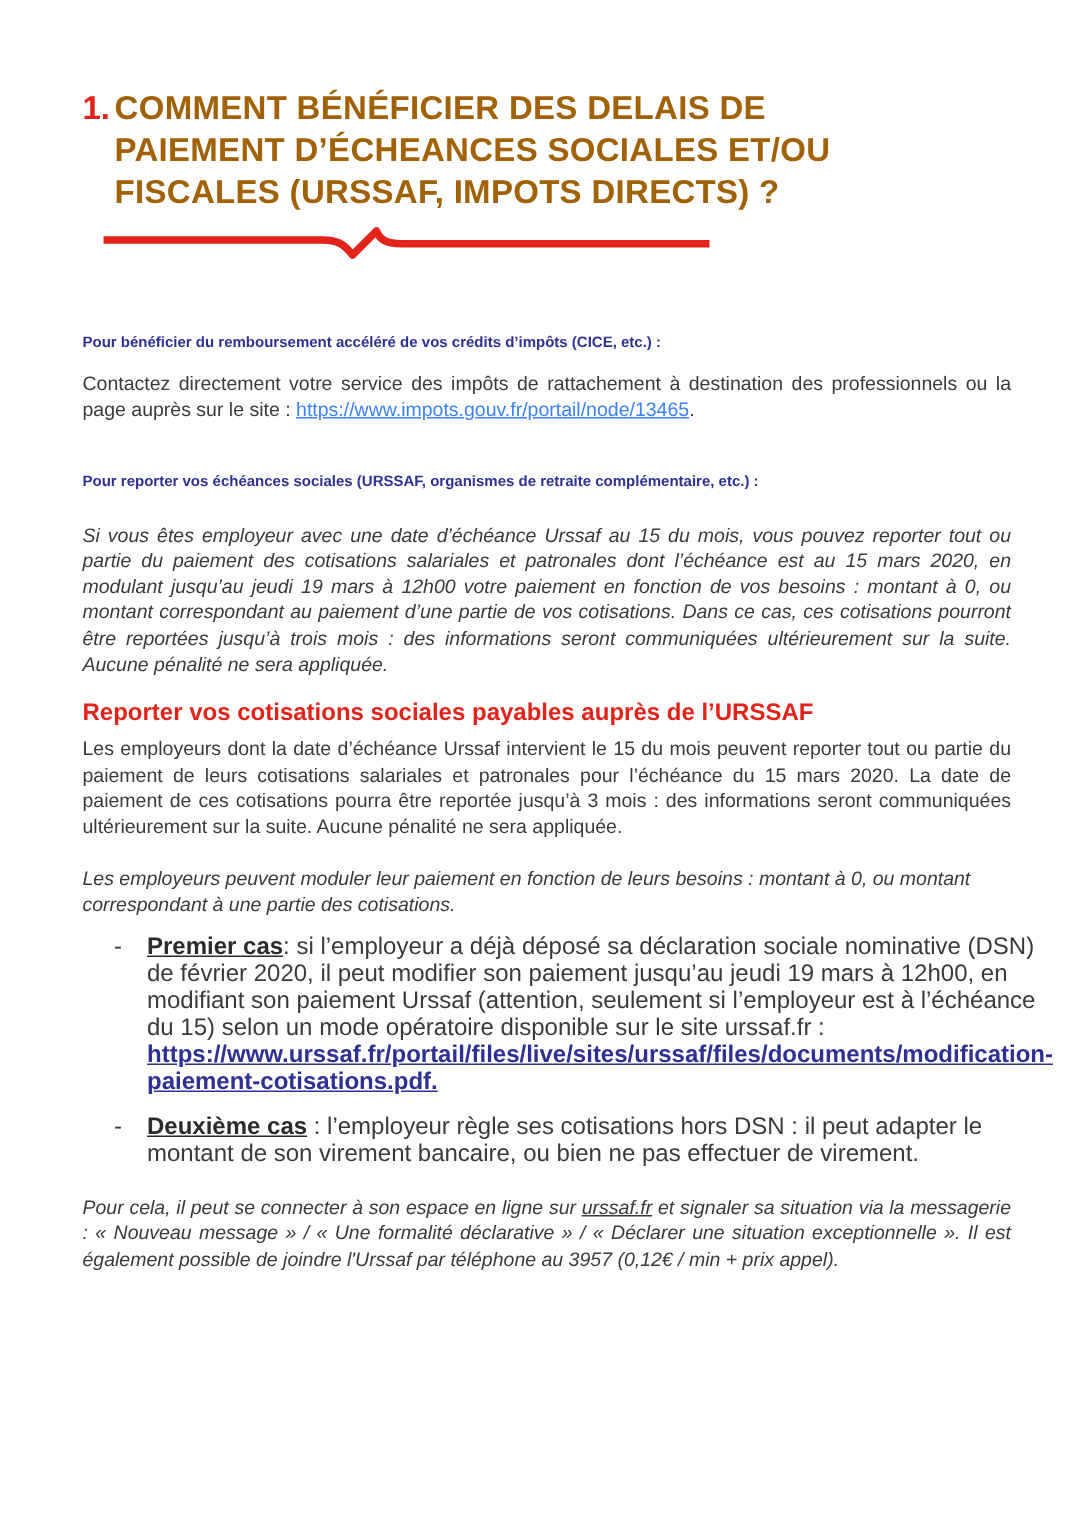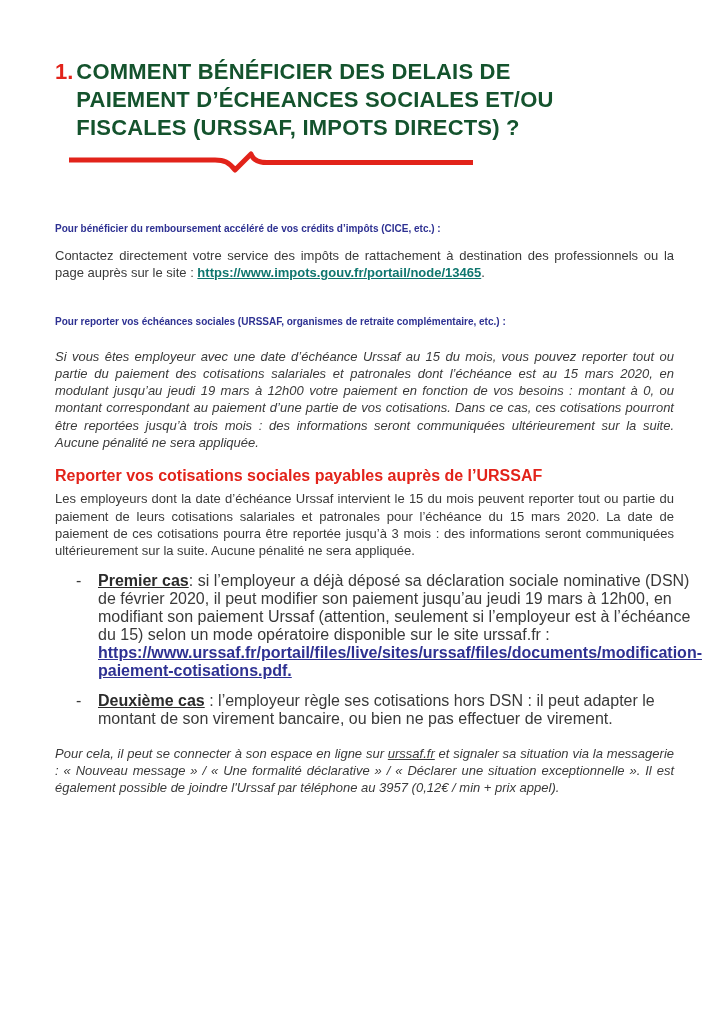--- a/index.html
+++ b/index.html
@@ -11,41 +11,41 @@
   }
   .page{padding:58px 50px 0 55px;box-sizing:border-box;}
 
   
   .title-row{display:flex;align-items:flex-start;}
   .title-number{
     color:#E2231A;font-weight:bold;font-size:22px;line-height:28px;
     padding-right:3px;white-space:nowrap;
   }
   .title-text{
-    color:#14532d;font-weight:bold;font-size:22px;line-height:28px;
+    color:#a16207;font-weight:bold;font-size:22px;line-height:28px;
     width:500px;letter-spacing:0.2px;
   }
   .squiggle{margin:9px 0 0 12px;display:block;}
 
   
   .h-blue{
     color:#2E3192;font-weight:bold;font-size:10px;line-height:19px;
     margin:0;text-align:justify;
   }
   .h-red{
     color:#E2231A;font-weight:bold;font-size:16px;line-height:20px;margin:0;
   }
 
   
   p{margin:0;font-size:13px;line-height:17.3px;}
   .just{text-align:justify;}
   .bold-black{font-weight:bold;color:#222;}
 
   a{text-decoration:underline;}
-  .link-red{color:#0f766e;font-weight:bold;}
+  .link-red{color:#3b82f6;font-weight:normal;}
   .link-blue{color:#2E3192;font-weight:bold;overflow-wrap:break-word;}
   .link-plain{color:#3a3a3a;font-weight:normal;}
 
   
   .mt-sec1{margin-top:44px;}
   .mt-para{margin-top:9px;}
   .mt-sec2{margin-top:30px;}
   .mt-body{margin-top:17px;font-style:italic;}
   .mt-redh{margin-top:15px;}
   .mt-q{margin-top:16px;}
@@ -74,20 +74,21 @@
   <h2 class="h-blue mt-sec1">Pour bénéficier du remboursement accéléré de vos crédits d’impôts (CICE, etc.) :</h2>
   <p class="just mt-para"><span>Contactez directement votre service des impôts de rattachement à destination des professionnels ou la page auprès sur le site : </span><a class="link-red" href="#">https://www.impots.gouv.fr/portail/node/13465</a><span>.</span></p>
 
   <h2 class="h-blue mt-sec2">Pour reporter vos échéances sociales (URSSAF, organismes de retraite complémentaire, etc.) :</h2>
   <p class="just mt-body">Si vous êtes employeur avec une date d’échéance Urssaf au 15 du mois, vous pouvez reporter tout ou partie du paiement des cotisations salariales et patronales dont l’échéance est au 15 mars 2020, en modulant jusqu’au jeudi 19 mars à 12h00 votre paiement en fonction de vos besoins : montant à 0, ou montant correspondant au paiement d’une partie de vos cotisations. Dans ce cas, ces cotisations pourront être reportées jusqu’à trois mois : des informations seront communiquées ultérieurement sur la suite. Aucune pénalité ne sera appliquée.</p>
 
   <h3 class="h-red mt-redh">Reporter vos cotisations sociales payables auprès de l’URSSAF</h3>
   <p class="just" style="margin-top:4px;">Les employeurs dont la date d’échéance Urssaf intervient le 15 du mois peuvent reporter tout ou partie du paiement de leurs cotisations salariales et patronales pour l’échéance du 15 mars 2020. La date de paiement de ces cotisations pourra être reportée jusqu’à 3 mois : des informations seront communiquées ultérieurement sur la suite. Aucune pénalité ne sera appliquée.</p>
 
 
+  <p class="mt-body">Les employeurs peuvent moduler leur paiement en fonction de leurs besoins : montant à 0, ou montant correspondant à une partie des cotisations.</p>
 
   <div class="case-list">
     <div class="case-item">
       <span class="case-marker">-</span>
       <div class="case-body"><span class="case-label">Premier cas</span><span>: si l’employeur a déjà déposé sa déclaration sociale nominative (DSN) de février 2020, il peut modifier son paiement jusqu’au jeudi 19 mars à 12h00, en modifiant son paiement Urssaf (attention, seulement si l’employeur est à l’échéance du 15) selon un mode opératoire disponible sur le site urssaf.fr : </span><br><a class="link-blue" href="#">https://www.urssaf.fr/portail/files/live/sites/urssaf/files/documents/modification-paiement-cotisations.pdf.</a></div>
     </div>
     <div class="case-item">
       <span class="case-marker">-</span>
       <div class="case-body"><span class="case-label">Deuxième cas</span><span> : l’employeur règle ses cotisations hors DSN : il peut adapter le montant de son virement bancaire, ou bien ne pas effectuer de virement.</span></div>
     </div>

